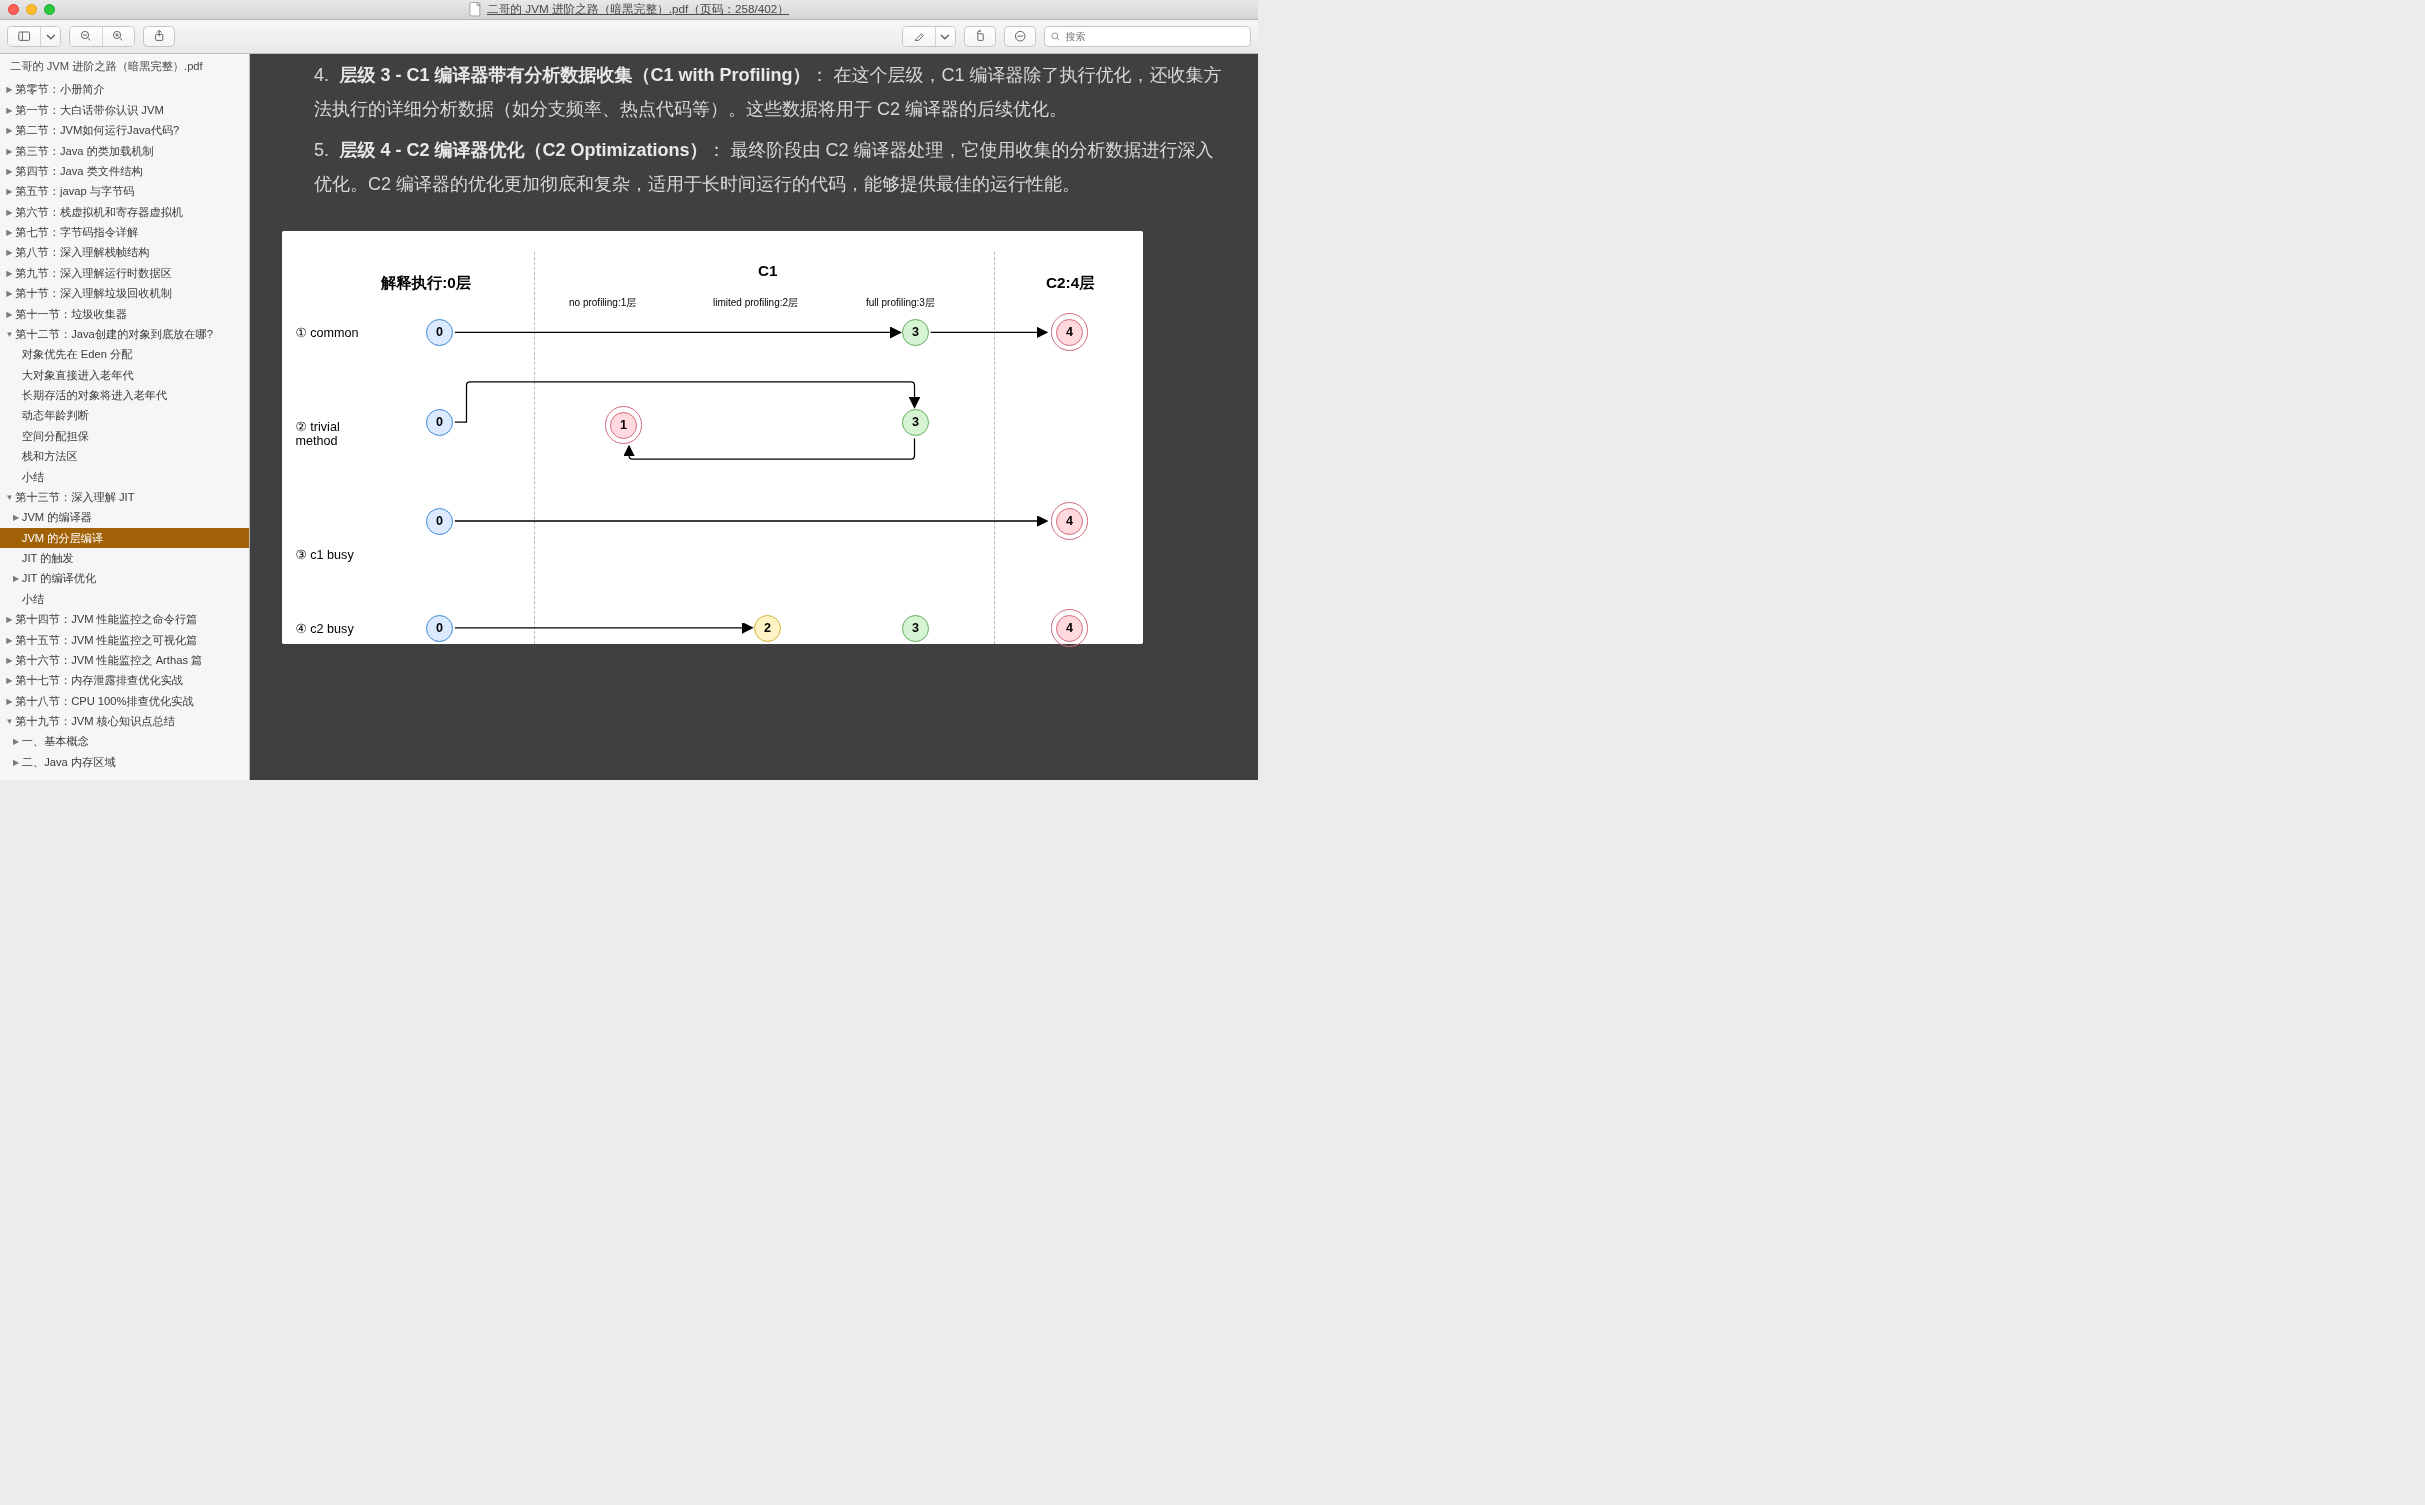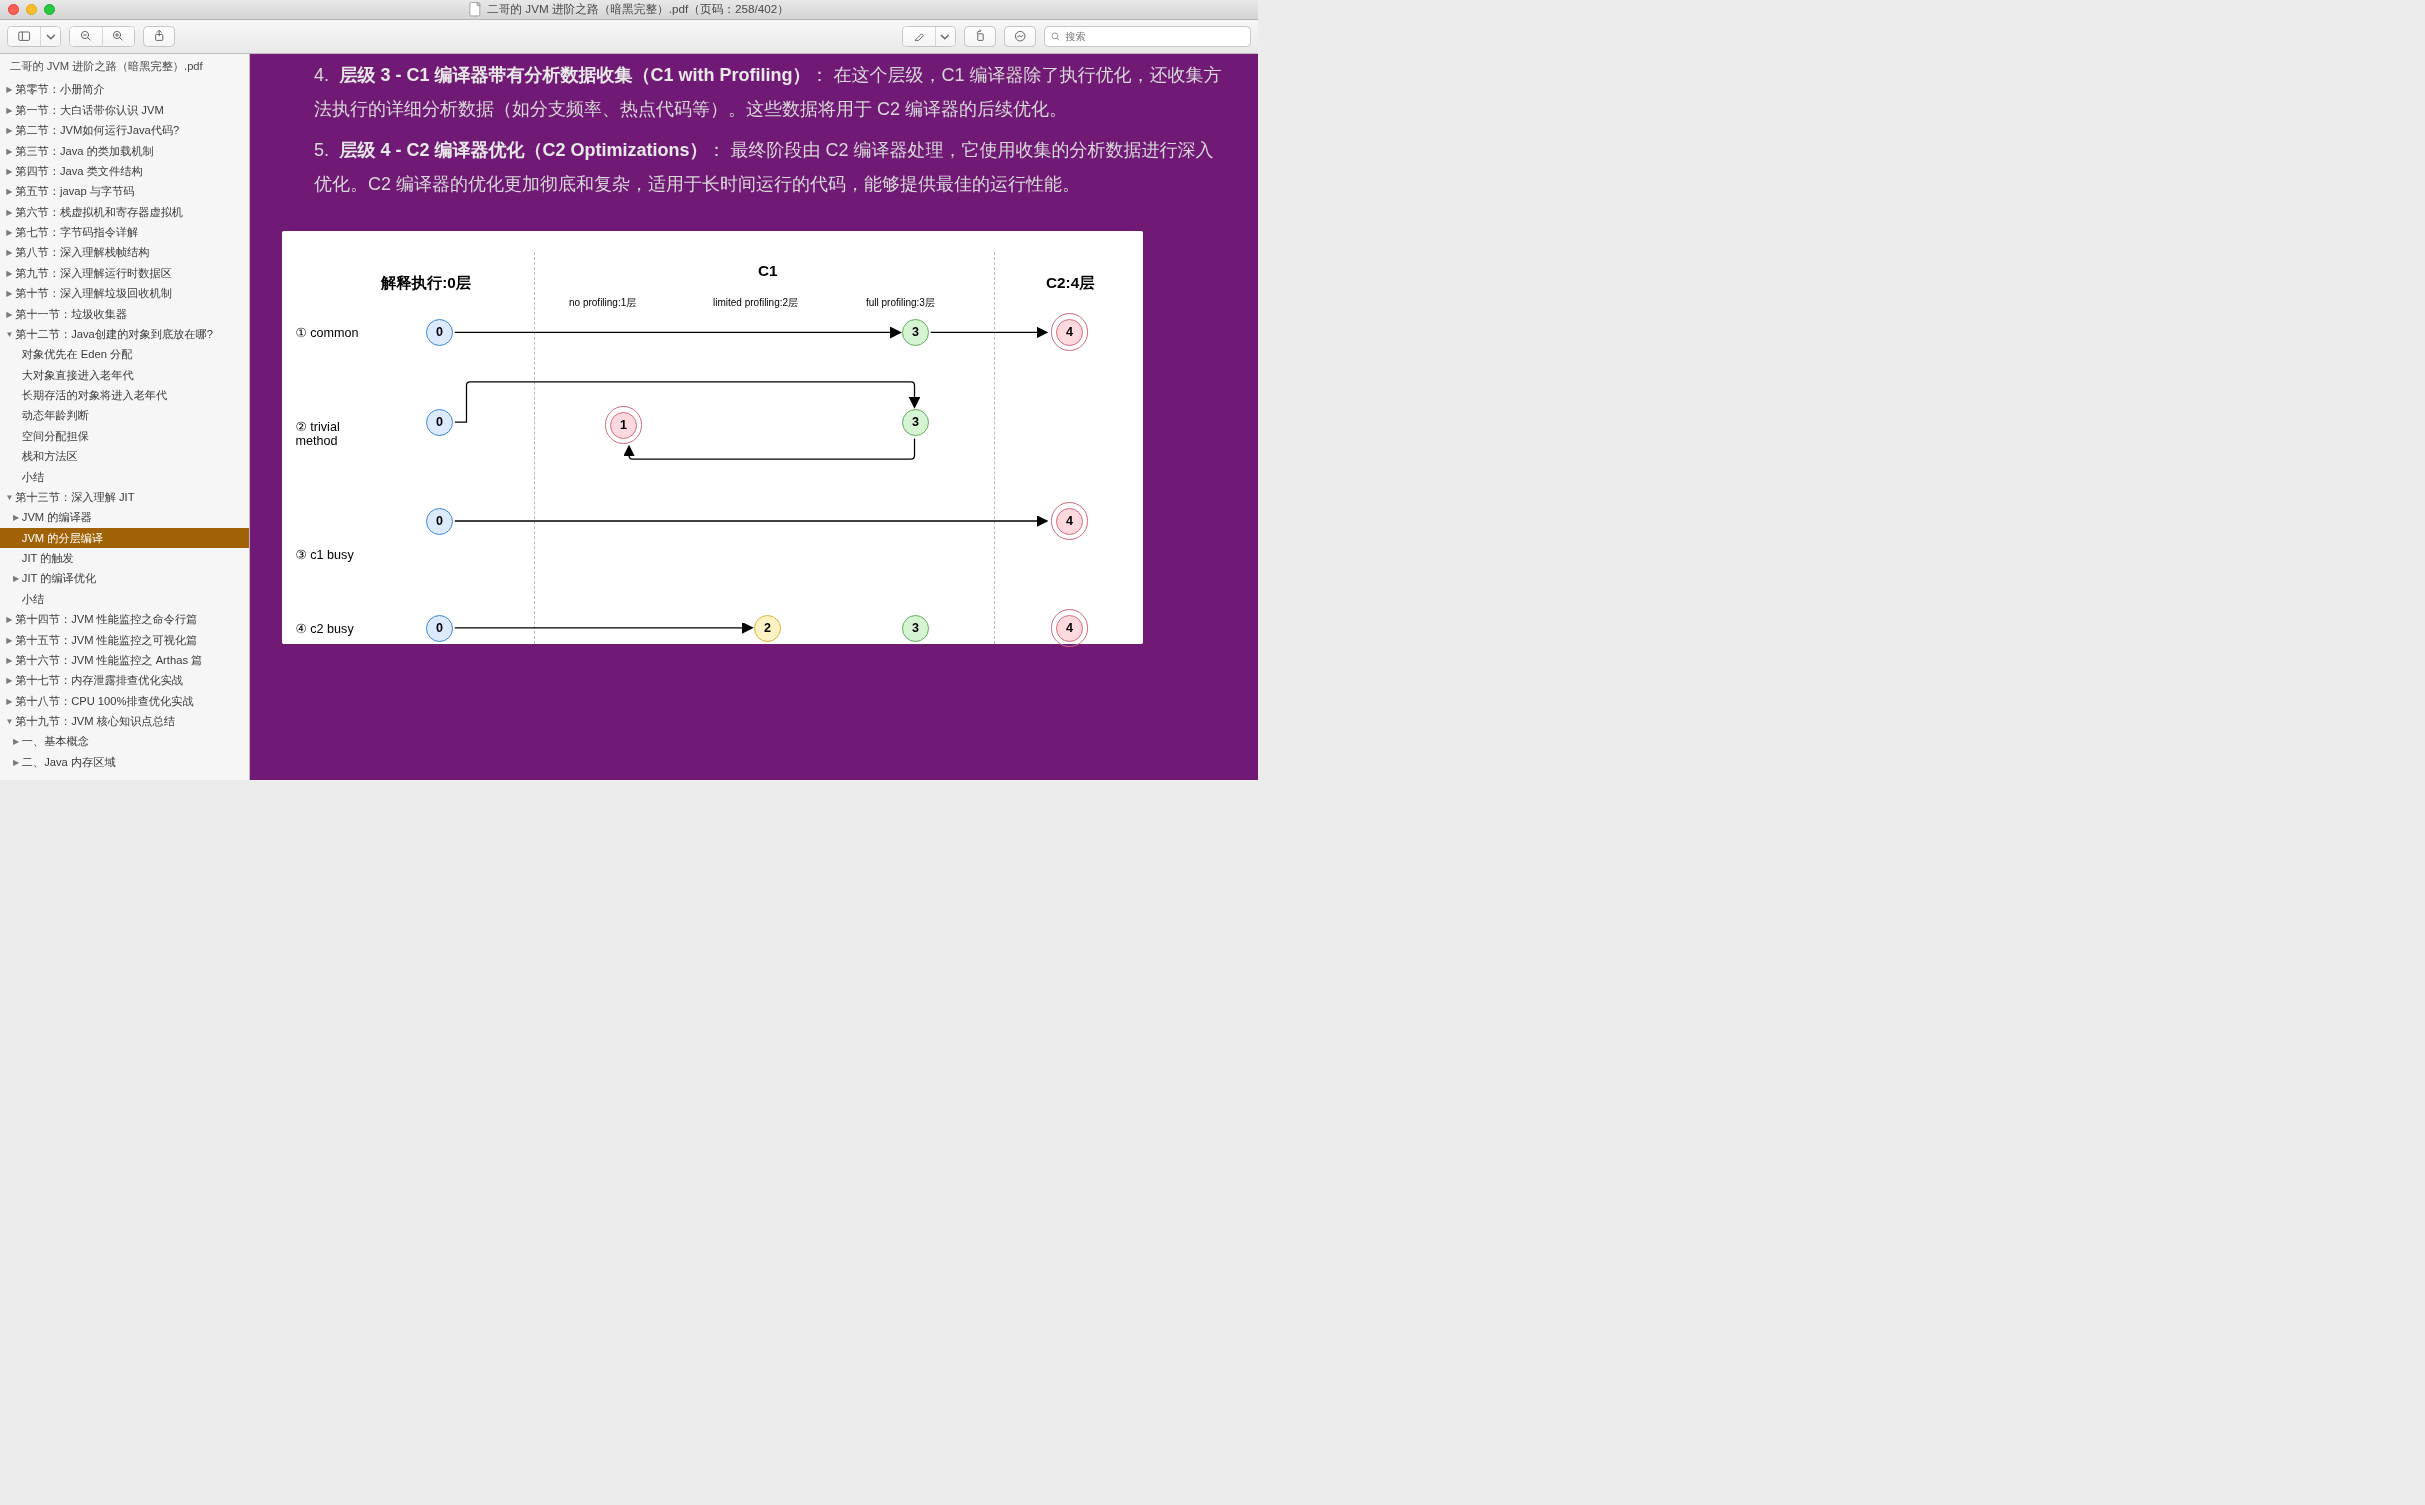--- a/index.html
+++ b/index.html
@@ -18,21 +18,21 @@
       border-bottom: 0.9px solid #b5b5b5;
       display: flex;
       align-items: center;
       position: relative;
     }
     .traffic-lights { display: flex; gap: 7.2px; padding-left: 8px; }
     .traffic-light { width: 10.8px; height: 10.8px; border-radius: 50%; }
     .tl-close { background: #ff5f57; border: 0.4px solid #e33e32; }
     .tl-min { background: #febc2e; border: 0.4px solid #e1a116; }
     .tl-max { background: #28c840; border: 0.4px solid #1dad2b; }
-    .title-text { position: absolute; left: 0; right: 0; text-align: center; font-size: 11.7px; color: #4a4a4a; display: flex; justify-content: center; align-items: center; gap: 5.4px; }
+    .title-text { position: absolute; left: 0; right: 0; text-align: center; font-size: 11.7px; color: #4a4a4a; display: flex; justify-content: center; align-items: center; gap: 5.4px; text-decoration: underline; }
     .title-doc-icon { width: 12.6px; height: 14.4px; display: inline-block; }
     
     .toolbar {
       height: 34px;
       background: linear-gradient(#f7f7f7, #e9e9e9);
       border-bottom: 0.9px solid #bdbdbd;
       display: flex;
       align-items: center;
       padding: 0 7.2px;
       gap: 8px;
@@ -91,21 +91,21 @@
       font-size: 8px;
       color: #7a7a7a;
       flex-shrink: 0;
     }
     .toc-item.selected { background: #a16207; color: #fff; }
     .toc-indent-0 { padding-left: 5.4px; }
     .toc-indent-1 { padding-left: 12px; }
     
     .content-area {
       flex: 1;
-      background: #701a75;
+      background: #404040;
       overflow-y: hidden;
       position: relative;
       color: #d6d6d6;
     }
     .content-inner {
       padding: 0 32px 0 32px;
     }
     .body-text-list {
       margin-top: 3.6px;
       padding-left: 32px;

